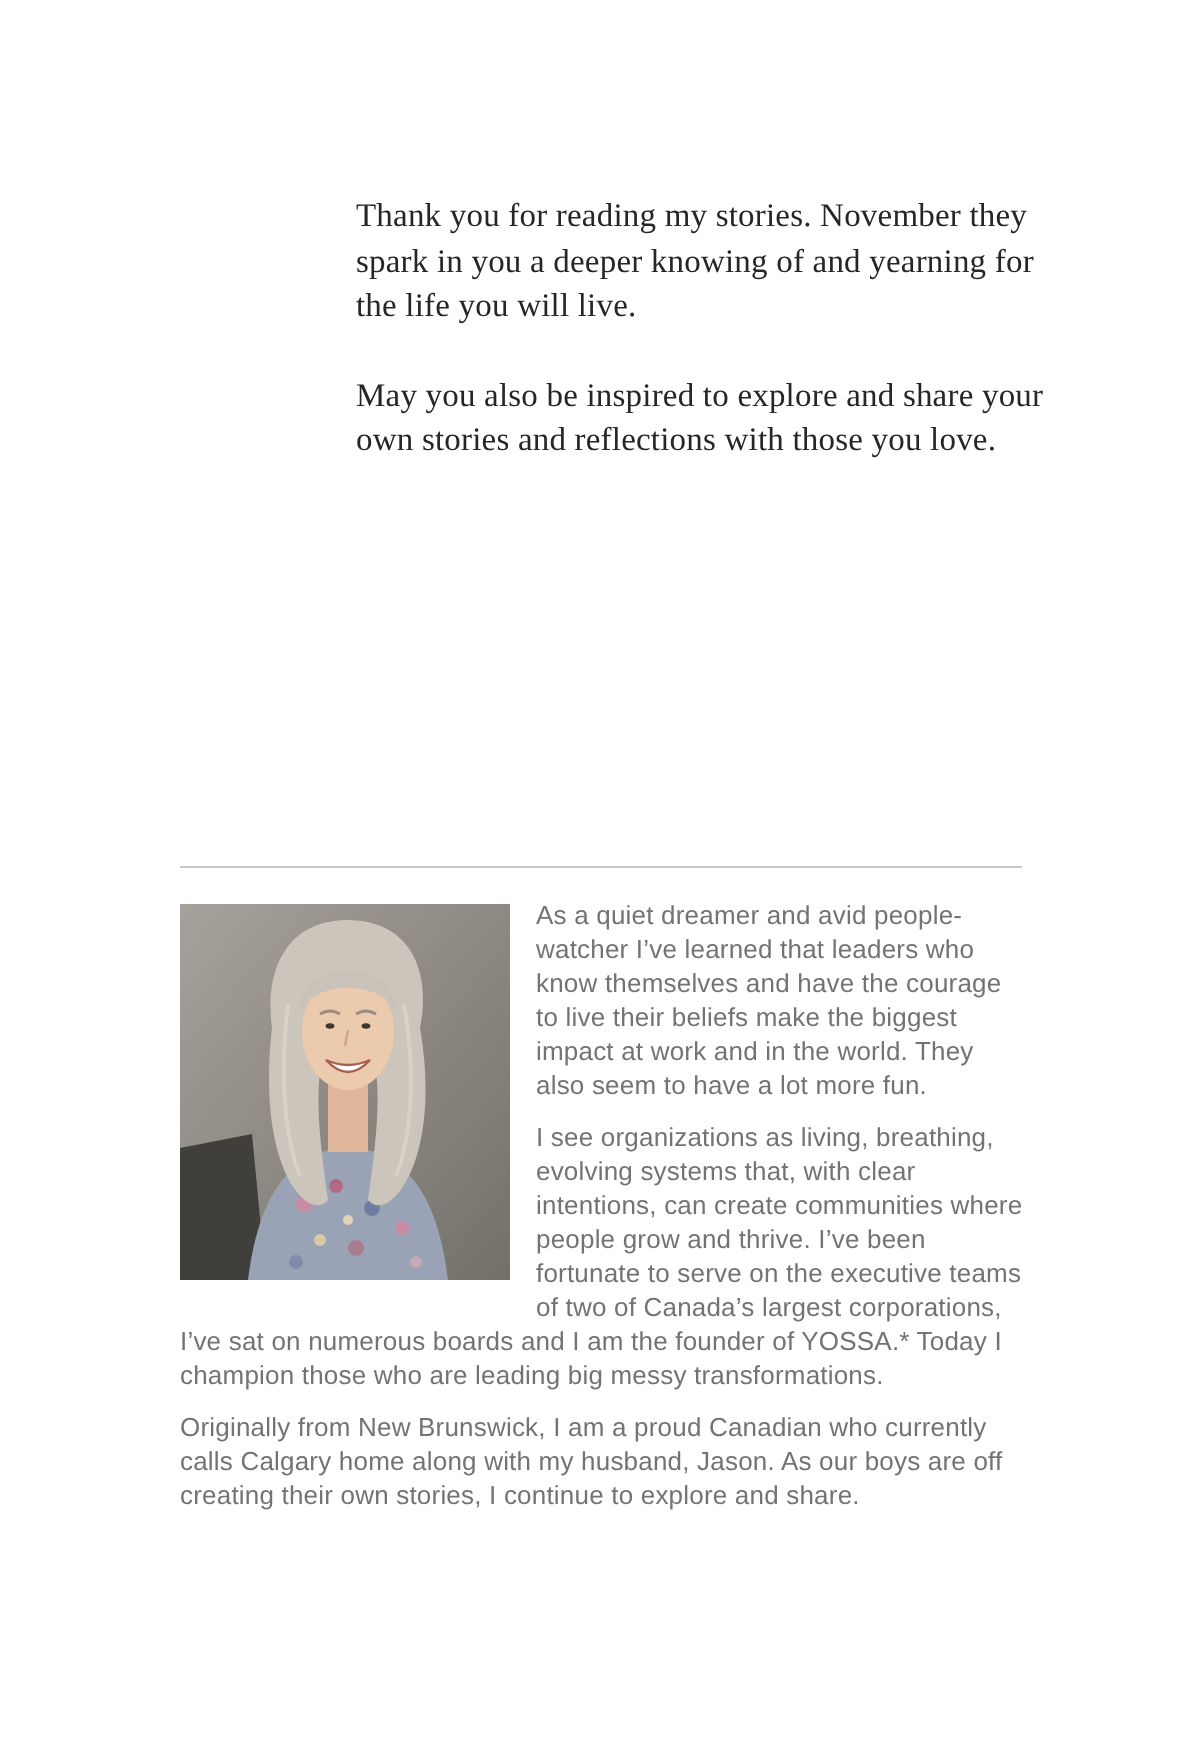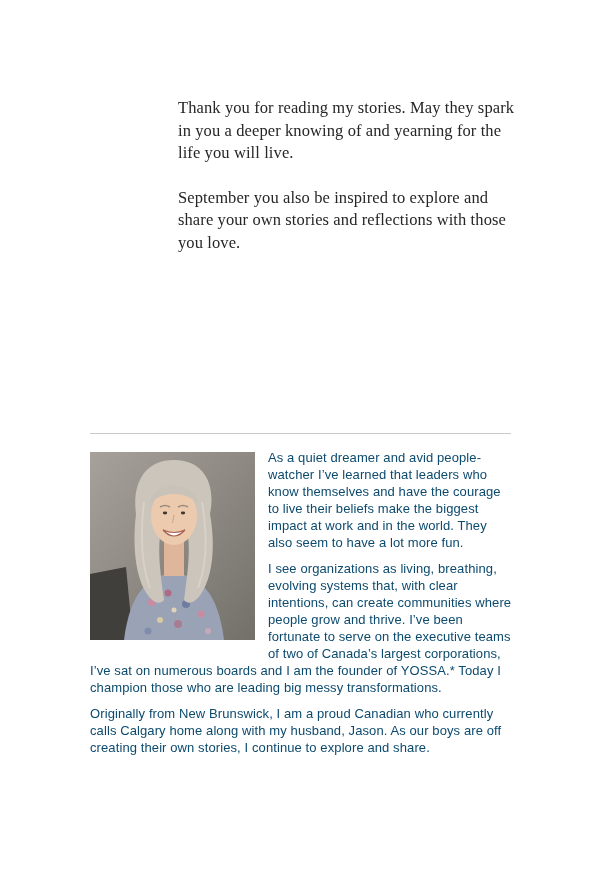--- a/index.html
+++ b/index.html
@@ -58,33 +58,33 @@
   }
   .bio-photo svg {
     display: block;
     width: 100%;
     height: 100%;
   }
   .bio p {
     margin: 0 0 9px 0;
     font-size: 13px;
     line-height: 17px;
-    color: #0c4a6e;
+    color: #737373;
     letter-spacing: 0.1px;
   }
   .bio p:last-child { margin-bottom: 11px; }
 </style>
 </head>
 <body>
 
 <div class="page">
 
   <section class="intro">
-    <p>Thank you for reading my stories. May they spark in you a deeper knowing of and yearning for the life you will live.</p>
-    <p>September you also be inspired to explore and share your own stories and reflections with those you love.</p>
+    <p>Thank you for reading my stories. November they spark in you a deeper knowing of and yearning for the life you will live.</p>
+    <p>May you also be inspired to explore and share your own stories and reflections with those you love.</p>
   </section>
 
   <div class="divider"></div>
 
   <section class="bio">
 
     <div class="bio-photo">
       <svg viewBox="0 0 165 188" preserveAspectRatio="none">
         <defs>
           <linearGradient id="bgGrad" x1="0" y1="0" x2="1" y2="1">

